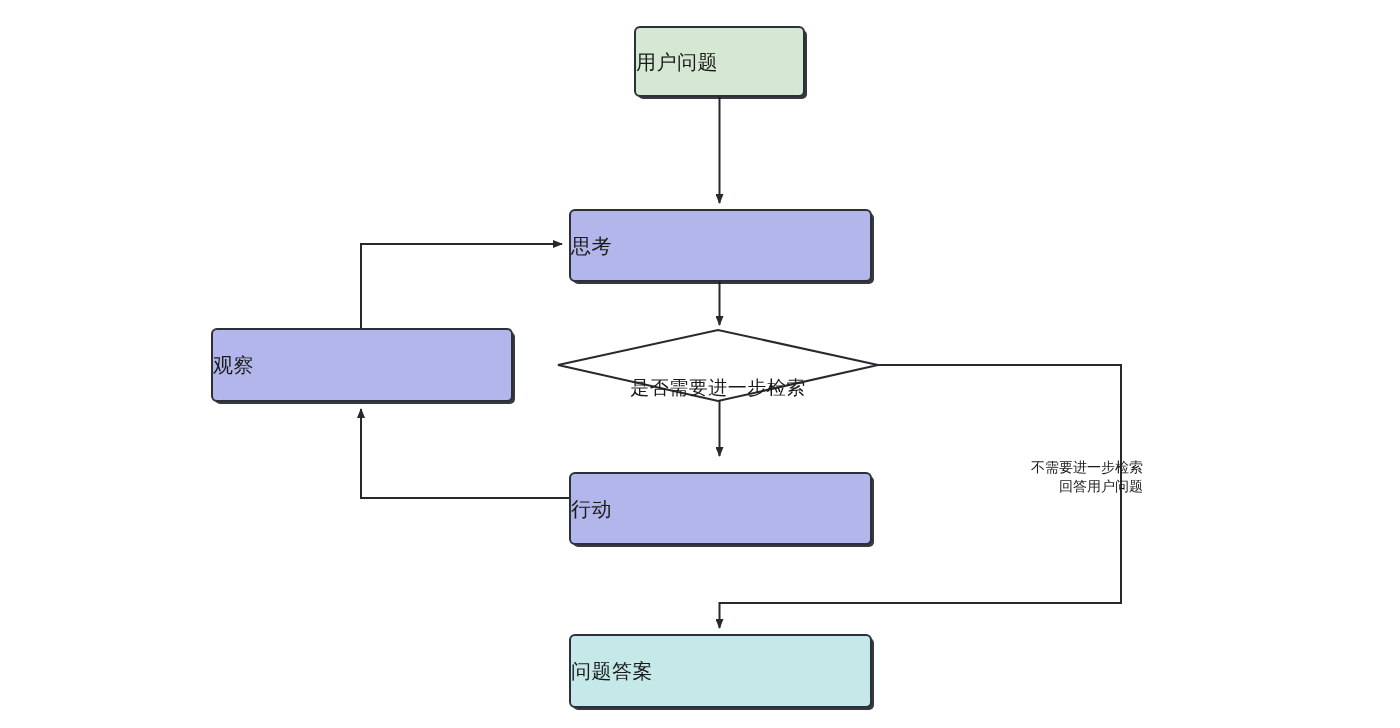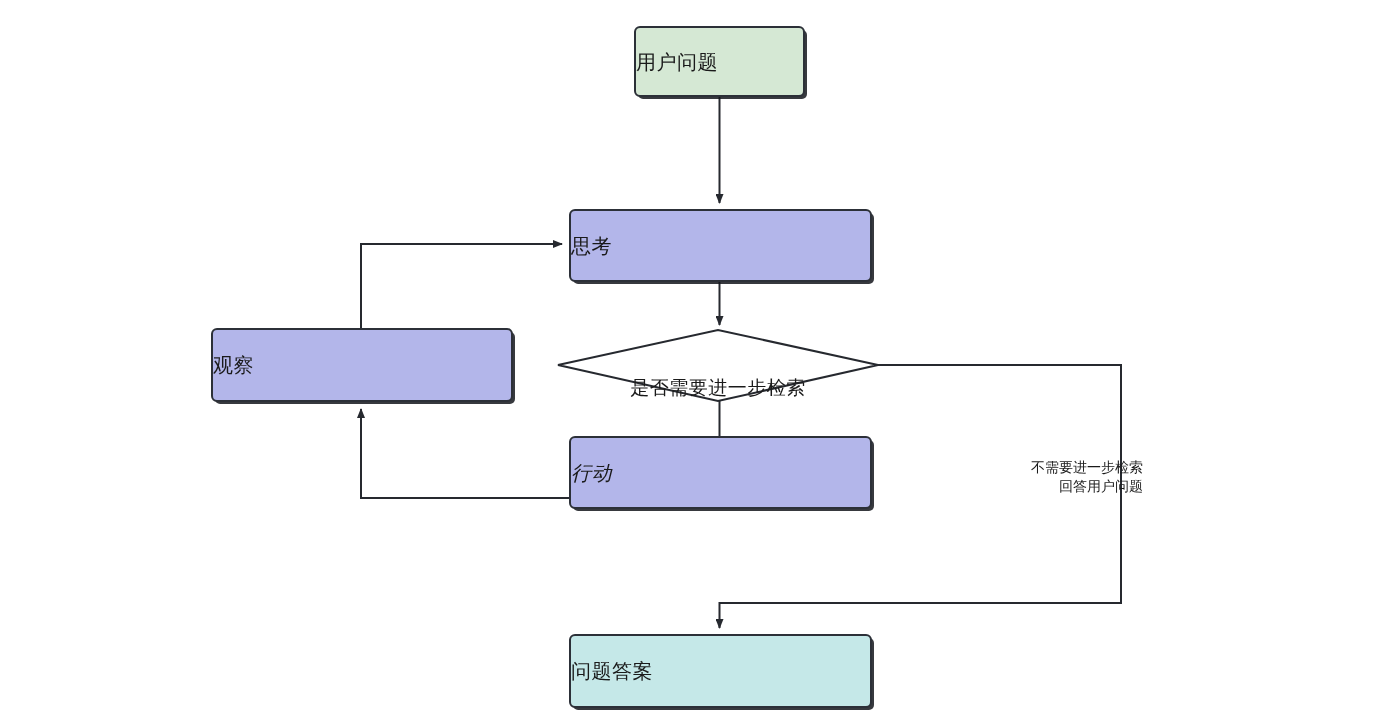--- a/index.html
+++ b/index.html
@@ -107,21 +107,21 @@
   </div>
 
   <div class="node node-process" style="left:211px; top:328px; width:302px; height:74px;">
     <span>观察</span>
   </div>
 
   <div class="decision-label" style="left:558px; top:355px; width:320px; text-align:center;margin-top:20px;">
     <span>是否需要进一步检索</span>
   </div>
 
-  <div class="node node-process" style="left:569px; top:436px; width:303px; height:73px;font-style:italic;">
+  <div class="node node-process" style="left:569px; top:472px; width:303px; height:73px;">
     <span>行动</span>
   </div>
 
   <div class="node node-end" style="left:569px; top:634px; width:303px; height:74px;">
     <span>问题答案</span>
   </div>
 
   <div class="edge-label" style="left:943px; top:458px; width:200px;">
     <div>不需要进一步检索</div>
     <div>回答用户问题</div>

